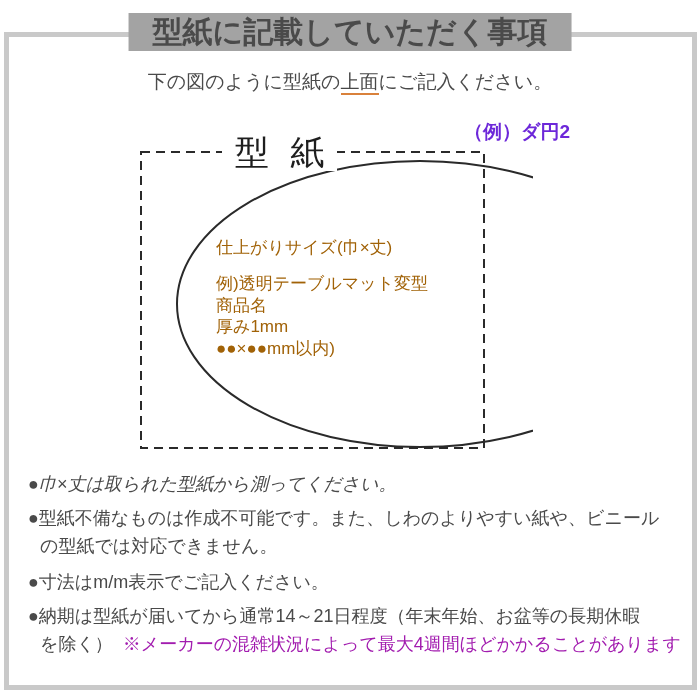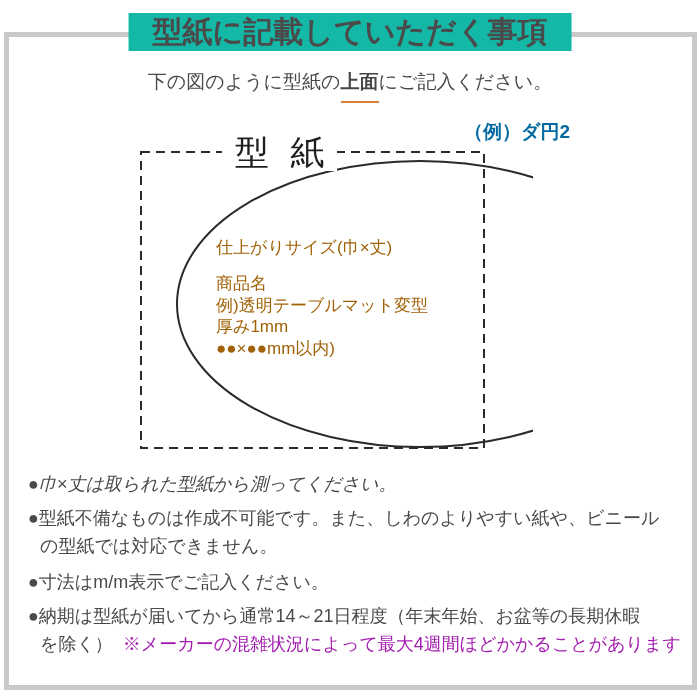--- a/index.html
+++ b/index.html
@@ -17,58 +17,58 @@
     position: absolute;
     left: 4px; top: 32px;
     width: 693px; height: 658px;
     border: 5px solid #c9c9c9;
     z-index: 1;
   }
   .title {
     position: absolute;
     top: 13px; left: 50%;
     transform: translateX(-50%);
-    background: #14b8a6;
+    background: #a3a3a3;
     padding: 0 24px;
     font-size: 30px;
     line-height: 38px;
     font-weight: bold;
     color: #4a4a4a;
     white-space: nowrap;
     z-index: 2;
   }
   .subtitle {
     position: absolute;
     top: 70px; left: 0;
     width: 100%;
     text-align: center;
     font-size: 19px;
     line-height: 24px;
     color: #4a4a4a;
     white-space: nowrap;
     z-index: 2;
   }
   .subtitle .em {
-    font-weight: bold;
+    font-weight: normal;
     color: #474747;
     border-bottom: 2px solid #d9813b;
-    padding-bottom: 9px;
+    padding-bottom: 1px;
   }
   .diagram-svg {
     position: absolute;
     left: 130px; top: 145px;
     width: 403px; height: 310px;
     z-index: 1;
   }
   .example-label {
     position: absolute;
     left: 464px; top: 119px;
     font-size: 19px;
     font-weight: bold;
-    color: #0369a1;
+    color: #6d28d9;
     white-space: nowrap;
     z-index: 2;
   }
   .paper-label {
     position: absolute;
     left: 222px; top: 133px;
     background: #ffffff;
     padding: 0 13px;
     font-size: 34px;
     line-height: 38px;
@@ -126,22 +126,22 @@
     <ellipse cx="290" cy="159" rx="243" ry="143" fill="none" stroke="#2a2a2a" stroke-width="2"></ellipse>
   </svg>
 
   <div class="example-label">（例）ダ円2</div>
 
   <div class="paper-label">型 紙</div>
 
   <div class="oval-text">
     <div>仕上がりサイズ(巾×丈)</div>
     <div class="detail">
+      <div>例)透明テーブルマット変型</div>
       <div>商品名</div>
-      <div>例)透明テーブルマット変型</div>
       <div>厚み1mm</div>
       <div>●●×●●mm以内)</div>
     </div>
   </div>
 
   <div class="notes">
 
     <div class="note note-1">
       <div>●巾×丈は取られた型紙から測ってください。</div>
     </div>

